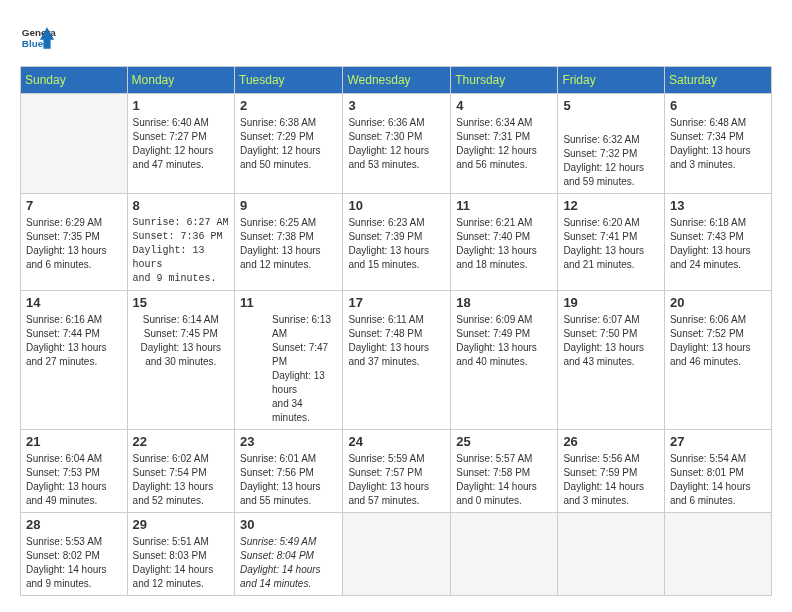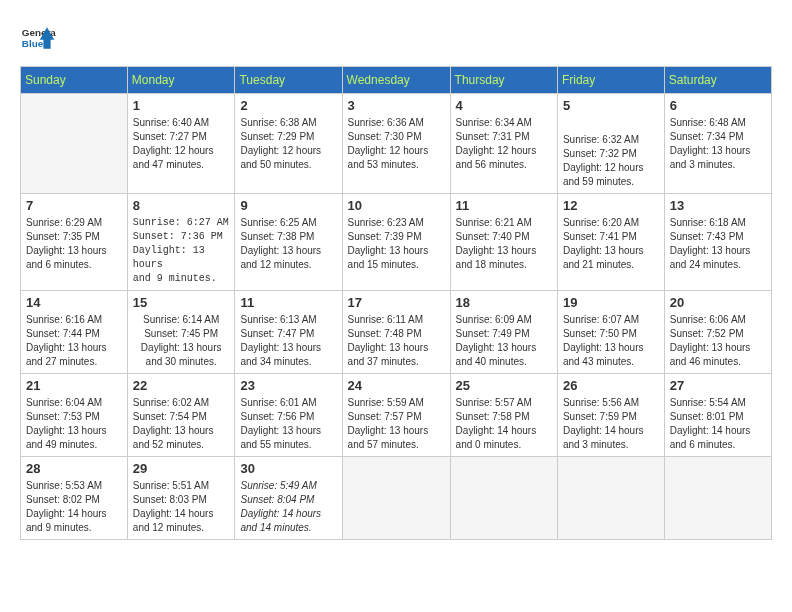--- a/index.html
+++ b/index.html
@@ -215,21 +215,21 @@
         </td>
         <td>
           <div class="day-number">15</div>
           <div class="day-info" style="white-space: pre-line; text-align: center;">Sunrise: 6:14 AM
 Sunset: 7:45 PM
 Daylight: 13 hours
 and 30 minutes.</div>
         </td>
         <td>
           <div class="day-number">11</div>
-          <div class="day-info" style="white-space: pre-line;">Sunrise: 6:13 AM
+          <div class="day-info" style="white-space: pre-line; margin-left: 32px;">Sunrise: 6:13 AM
 Sunset: 7:47 PM
 Daylight: 13 hours
 and 34 minutes.</div>
         </td>
         <td>
           <div class="day-number">17</div>
           <div class="day-info" style="white-space: pre-line;">Sunrise: 6:11 AM
 Sunset: 7:48 PM
 Daylight: 13 hours
 and 37 minutes.</div>

